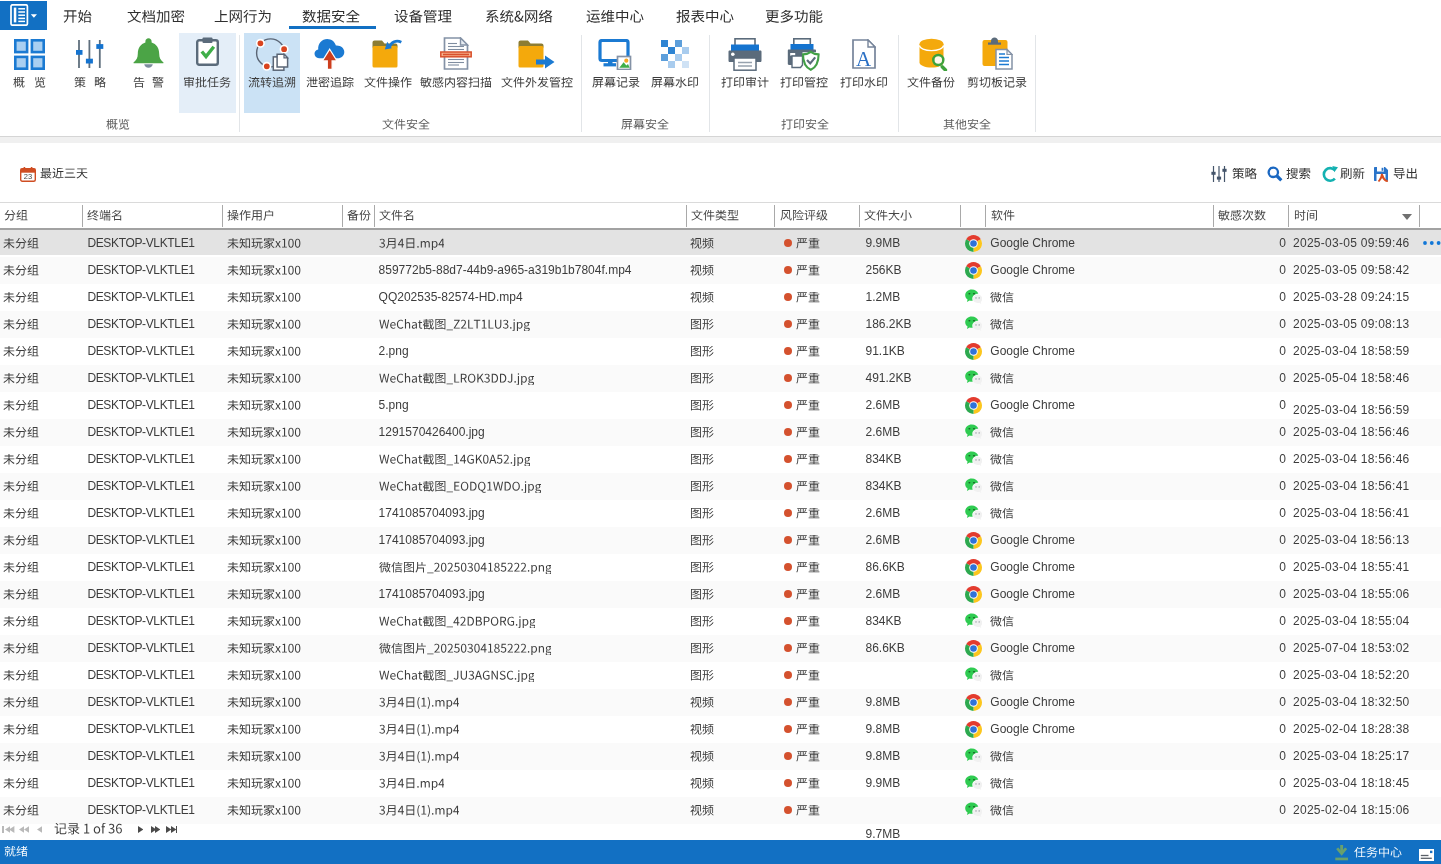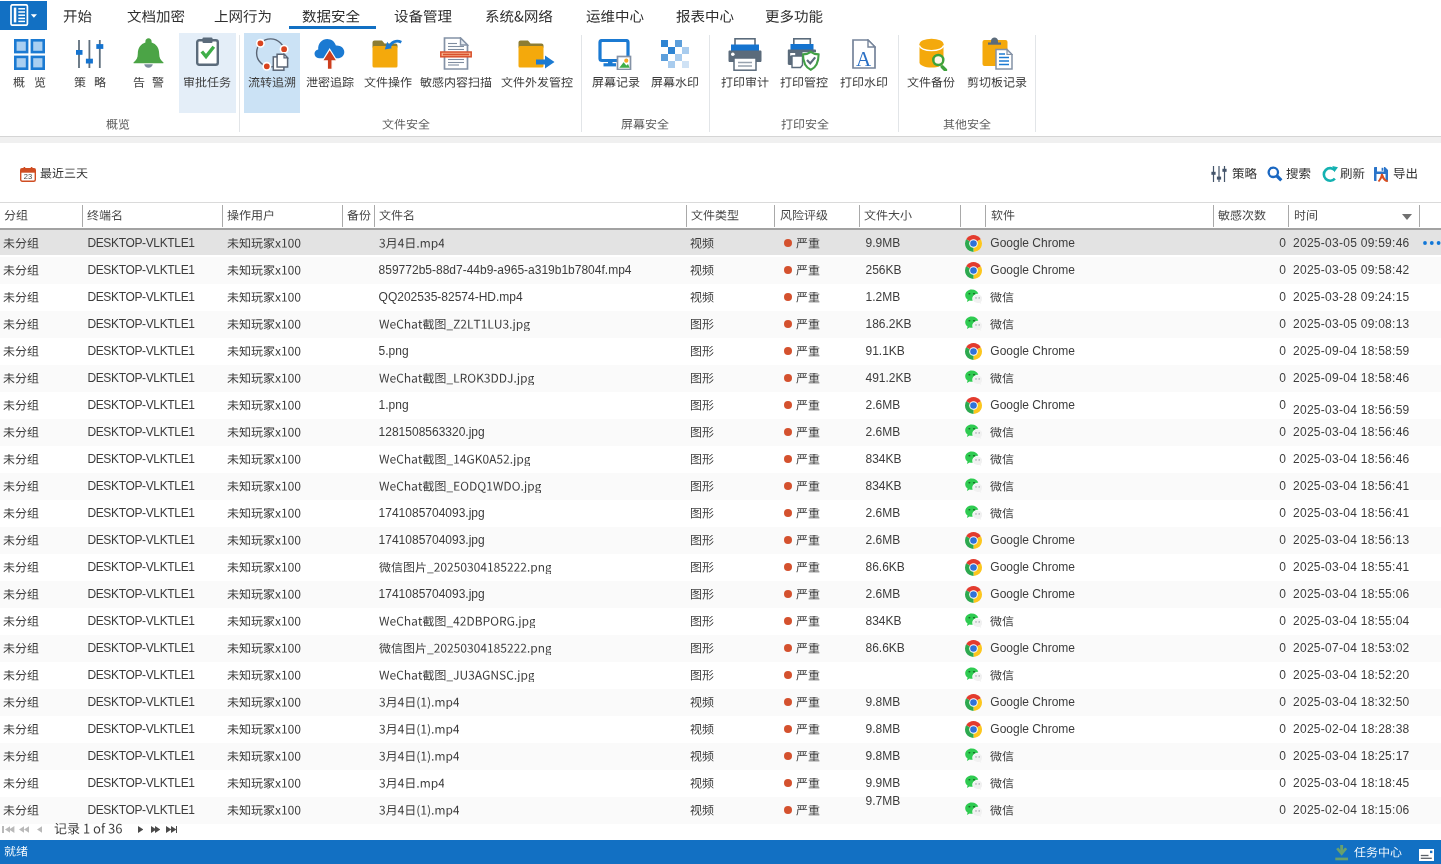--- a/index.html
+++ b/index.html
@@ -846,42 +846,42 @@
 <svg style="position:absolute;left:227.3px;top:345.8px" width="74.0" height="12" viewBox="0 -800 6163 1000" fill="#3c3c3c">
     <use href="#g672A"></use>
     <use href="#g77E5" x="1000"></use>
     <use href="#g73A9" x="2000"></use>
     <use href="#g5BB6" x="3000"></use>
     <use href="#g0078" x="4000"></use>
     <use href="#g0031" x="4498"></use>
     <use href="#g0030" x="5053"></use>
     <use href="#g0030" x="5608"></use>
   </svg>
-<div class="cell" style="left:378.6px;top:337.5px">5.png</div>
+<div class="cell" style="left:378.6px;top:337.5px">2.png</div>
 <svg style="position:absolute;left:689.6px;top:345.8px" width="24.0" height="12" viewBox="0 -800 2000 1000" fill="#3c3c3c">
     <use href="#g56FE"></use>
     <use href="#g5F62" x="1000"></use>
   </svg>
 <div class="a" style="left:784.2px;top:347.0px;width:8px;height:8px;border-radius:50%;background:#d4512e"></div>
 <svg style="position:absolute;left:795.6px;top:345.8px" width="24.0" height="12" viewBox="0 -800 2000 1000" fill="#3c3c3c">
     <use href="#g4E25"></use>
     <use href="#g91CD" x="1000"></use>
   </svg>
 <div class="cell" style="left:865.5px;top:337.5px">91.1KB</div>
 <svg class="a" style="left:965px;top:342.5px" width="17" height="17" viewBox="0 0 17 17">
 <circle cx="8.5" cy="8.5" r="8.5" fill="#fff"></circle>
 <path d="M8.5 8.5 L1.14 4.25 A8.5 8.5 0 0 1 15.86 4.25 Z" fill="#e33b2e"></path>
 <path d="M8.5 8.5 L15.86 4.25 A8.5 8.5 0 0 1 8.5 17 Z" fill="#fcc61d"></path>
 <path d="M8.5 8.5 L8.5 17 A8.5 8.5 0 0 1 1.14 4.25 Z" fill="#2da94f"></path>
 <circle cx="8.5" cy="8.5" r="4.3" fill="#fff"></circle>
     <circle cx="8.5" cy="8.5" r="3.3" fill="#2f72d9"></circle>
   </svg>
 <div class="cell" style="left:990.3px;top:337.5px">Google Chrome</div>
 <div class="cell" style="left:1262px;top:337.5px;width:24px;text-align:right">0</div>
-<div class="cell" style="left:1293px;top:337.5px;letter-spacing:.27px">2025-09-04 18:58:59</div>
+<div class="cell" style="left:1293px;top:337.5px;letter-spacing:.27px">2025-03-04 18:58:59</div>
 <div class="a" style="left:0;top:364.5px;width:1441px;height:27px;background:#fafafa"></div>
 <svg style="position:absolute;left:2.5px;top:372.8px" width="36.0" height="12" viewBox="0 -800 3000 1000" fill="#3c3c3c">
     <use href="#g672A"></use>
     <use href="#g5206" x="1000"></use>
     <use href="#g7EC4" x="2000"></use>
   </svg>
 <div class="cell" style="left:87.4px;top:364.5px;letter-spacing:-.35px">DESKTOP-VLKTLE1</div>
 <svg style="position:absolute;left:227.3px;top:372.8px" width="74.0" height="12" viewBox="0 -800 6163 1000" fill="#3c3c3c">
     <use href="#g672A"></use>
     <use href="#g77E5" x="1000"></use>
@@ -931,38 +931,38 @@
     <ellipse cx="9" cy="4.8" rx="1.05" ry="0.8" fill="#1a5e27"></ellipse>
 <path d="M12.6 5.6 C10 5.6 7.9 7.5 7.9 9.8 C7.9 12.1 10 14 12.6 14 C13.1 14 13.6 13.9 14.1 13.8 L16.3 14.9 L15.7 13 C16.7 12.2 17.3 11.1 17.3 9.8 C17.3 7.5 15.2 5.6 12.6 5.6 Z" fill="#f1f1f1"></path>
 <ellipse cx="11" cy="8.9" rx="0.8" ry="0.65" fill="#9aa0a6"></ellipse>
     <ellipse cx="14.2" cy="8.9" rx="0.8" ry="0.65" fill="#9aa0a6"></ellipse>
   </svg>
 <svg style="position:absolute;left:990.3px;top:372.8px" width="24.0" height="12" viewBox="0 -800 2000 1000" fill="#3c3c3c">
     <use href="#g5FAE"></use>
     <use href="#g4FE1" x="1000"></use>
   </svg>
 <div class="cell" style="left:1262px;top:364.5px;width:24px;text-align:right">0</div>
-<div class="cell" style="left:1293px;top:364.5px;letter-spacing:.27px">2025-09-04 18:58:46</div>
+<div class="cell" style="left:1293px;top:364.5px;letter-spacing:.27px">2025-05-04 18:58:46</div>
 <svg style="position:absolute;left:2.5px;top:399.8px" width="36.0" height="12" viewBox="0 -800 3000 1000" fill="#3c3c3c">
     <use href="#g672A"></use>
     <use href="#g5206" x="1000"></use>
     <use href="#g7EC4" x="2000"></use>
   </svg>
 <div class="cell" style="left:87.4px;top:391.5px;letter-spacing:-.35px">DESKTOP-VLKTLE1</div>
 <svg style="position:absolute;left:227.3px;top:399.8px" width="74.0" height="12" viewBox="0 -800 6163 1000" fill="#3c3c3c">
     <use href="#g672A"></use>
     <use href="#g77E5" x="1000"></use>
     <use href="#g73A9" x="2000"></use>
     <use href="#g5BB6" x="3000"></use>
     <use href="#g0078" x="4000"></use>
     <use href="#g0031" x="4498"></use>
     <use href="#g0030" x="5053"></use>
     <use href="#g0030" x="5608"></use>
   </svg>
-<div class="cell" style="left:378.6px;top:391.5px">1.png</div>
+<div class="cell" style="left:378.6px;top:391.5px">5.png</div>
 <svg style="position:absolute;left:689.6px;top:399.8px" width="24.0" height="12" viewBox="0 -800 2000 1000" fill="#3c3c3c">
     <use href="#g56FE"></use>
     <use href="#g5F62" x="1000"></use>
   </svg>
 <div class="a" style="left:784.2px;top:401.0px;width:8px;height:8px;border-radius:50%;background:#d4512e"></div>
 <svg style="position:absolute;left:795.6px;top:399.8px" width="24.0" height="12" viewBox="0 -800 2000 1000" fill="#3c3c3c">
     <use href="#g4E25"></use>
     <use href="#g91CD" x="1000"></use>
   </svg>
 <div class="cell" style="left:865.5px;top:391.5px">2.6MB</div>
@@ -987,21 +987,21 @@
 <svg style="position:absolute;left:227.3px;top:426.8px" width="74.0" height="12" viewBox="0 -800 6163 1000" fill="#3c3c3c">
     <use href="#g672A"></use>
     <use href="#g77E5" x="1000"></use>
     <use href="#g73A9" x="2000"></use>
     <use href="#g5BB6" x="3000"></use>
     <use href="#g0078" x="4000"></use>
     <use href="#g0031" x="4498"></use>
     <use href="#g0030" x="5053"></use>
     <use href="#g0030" x="5608"></use>
   </svg>
-<div class="cell" style="left:378.6px;top:418.5px">1281508563320.jpg</div>
+<div class="cell" style="left:378.6px;top:418.5px">1291570426400.jpg</div>
 <svg style="position:absolute;left:689.6px;top:426.8px" width="24.0" height="12" viewBox="0 -800 2000 1000" fill="#3c3c3c">
     <use href="#g56FE"></use>
     <use href="#g5F62" x="1000"></use>
   </svg>
 <div class="a" style="left:784.2px;top:428.0px;width:8px;height:8px;border-radius:50%;background:#d4512e"></div>
 <svg style="position:absolute;left:795.6px;top:426.8px" width="24.0" height="12" viewBox="0 -800 2000 1000" fill="#3c3c3c">
     <use href="#g4E25"></use>
     <use href="#g91CD" x="1000"></use>
   </svg>
 <div class="cell" style="left:865.5px;top:418.5px">2.6MB</div>
@@ -1753,21 +1753,21 @@
   </svg>
 <svg style="position:absolute;left:689.6px;top:804.8px" width="24.0" height="12" viewBox="0 -800 2000 1000" fill="#3c3c3c">
     <use href="#g89C6"></use>
     <use href="#g9891" x="1000"></use>
   </svg>
 <div class="a" style="left:784.2px;top:806.0px;width:8px;height:8px;border-radius:50%;background:#d4512e"></div>
 <svg style="position:absolute;left:795.6px;top:804.8px" width="24.0" height="12" viewBox="0 -800 2000 1000" fill="#3c3c3c">
     <use href="#g4E25"></use>
     <use href="#g91CD" x="1000"></use>
   </svg>
-<div class="cell" style="left:865.5px;top:788px">9.7MB</div>
+<div class="cell" style="left:865.5px;top:821px">9.7MB</div>
 <svg class="a" style="left:965px;top:801.5px" width="17" height="17" viewBox="0 0 17 17">
 <path d="M6.8 0.6 C3 0.6 0.2 3.1 0.2 6.2 C0.2 8 1.1 9.5 2.6 10.6 L1.9 12.9 L4.6 11.5 C5.3 11.7 6 11.8 6.8 11.8 C7.1 11.8 7.4 11.8 7.7 11.75 C7.45 11.1 7.3 10.4 7.3 9.7 C7.3 6.9 9.9 4.7 13 4.7 C13.1 4.7 13.2 4.7 13.3 4.7 C12.6 2.3 9.95 0.6 6.8 0.6 Z" fill="#2fcb51"></path>
 <ellipse cx="4.4" cy="4.8" rx="1.05" ry="0.8" fill="#1a5e27"></ellipse>
     <ellipse cx="9" cy="4.8" rx="1.05" ry="0.8" fill="#1a5e27"></ellipse>
 <path d="M12.6 5.6 C10 5.6 7.9 7.5 7.9 9.8 C7.9 12.1 10 14 12.6 14 C13.1 14 13.6 13.9 14.1 13.8 L16.3 14.9 L15.7 13 C16.7 12.2 17.3 11.1 17.3 9.8 C17.3 7.5 15.2 5.6 12.6 5.6 Z" fill="#f1f1f1"></path>
 <ellipse cx="11" cy="8.9" rx="0.8" ry="0.65" fill="#9aa0a6"></ellipse>
     <ellipse cx="14.2" cy="8.9" rx="0.8" ry="0.65" fill="#9aa0a6"></ellipse>
   </svg>
 <svg style="position:absolute;left:990.3px;top:804.8px" width="24.0" height="12" viewBox="0 -800 2000 1000" fill="#3c3c3c">
     <use href="#g5FAE"></use>

